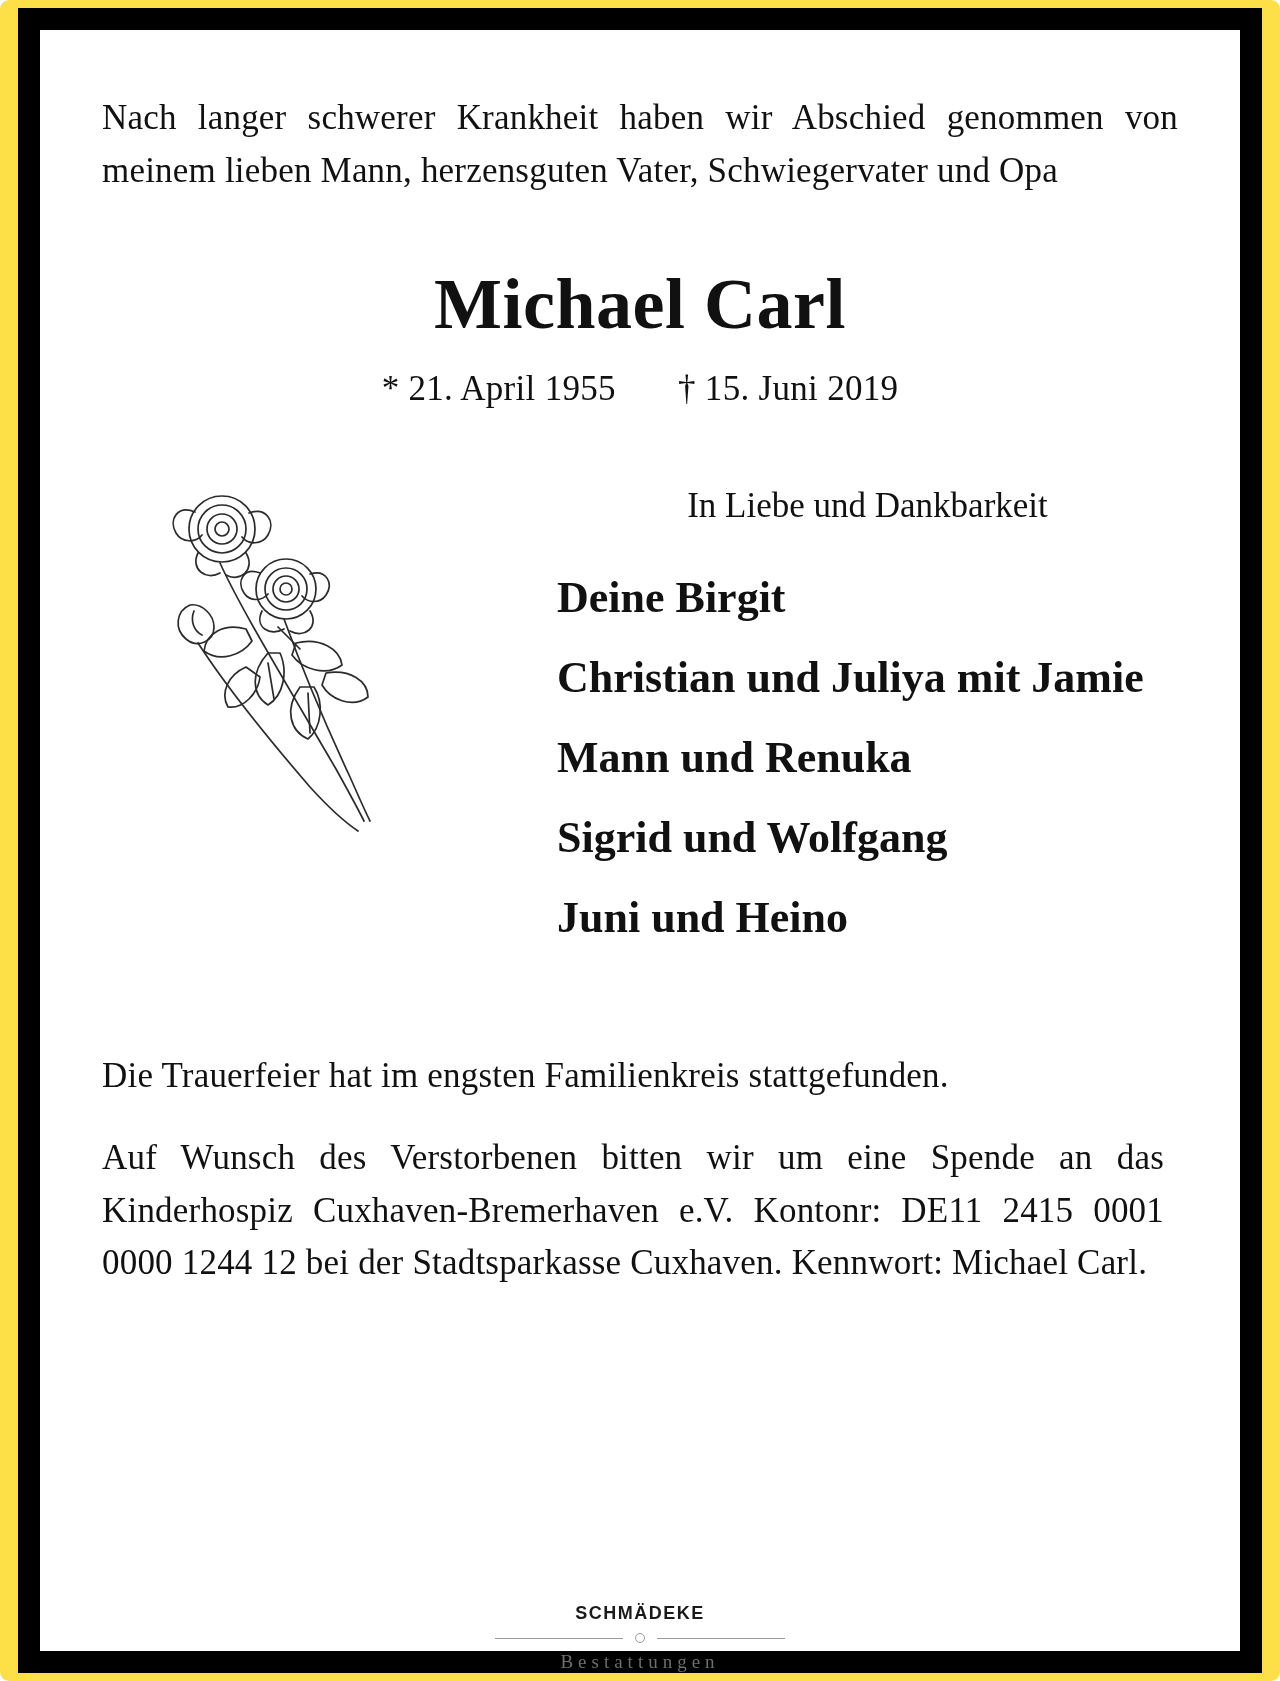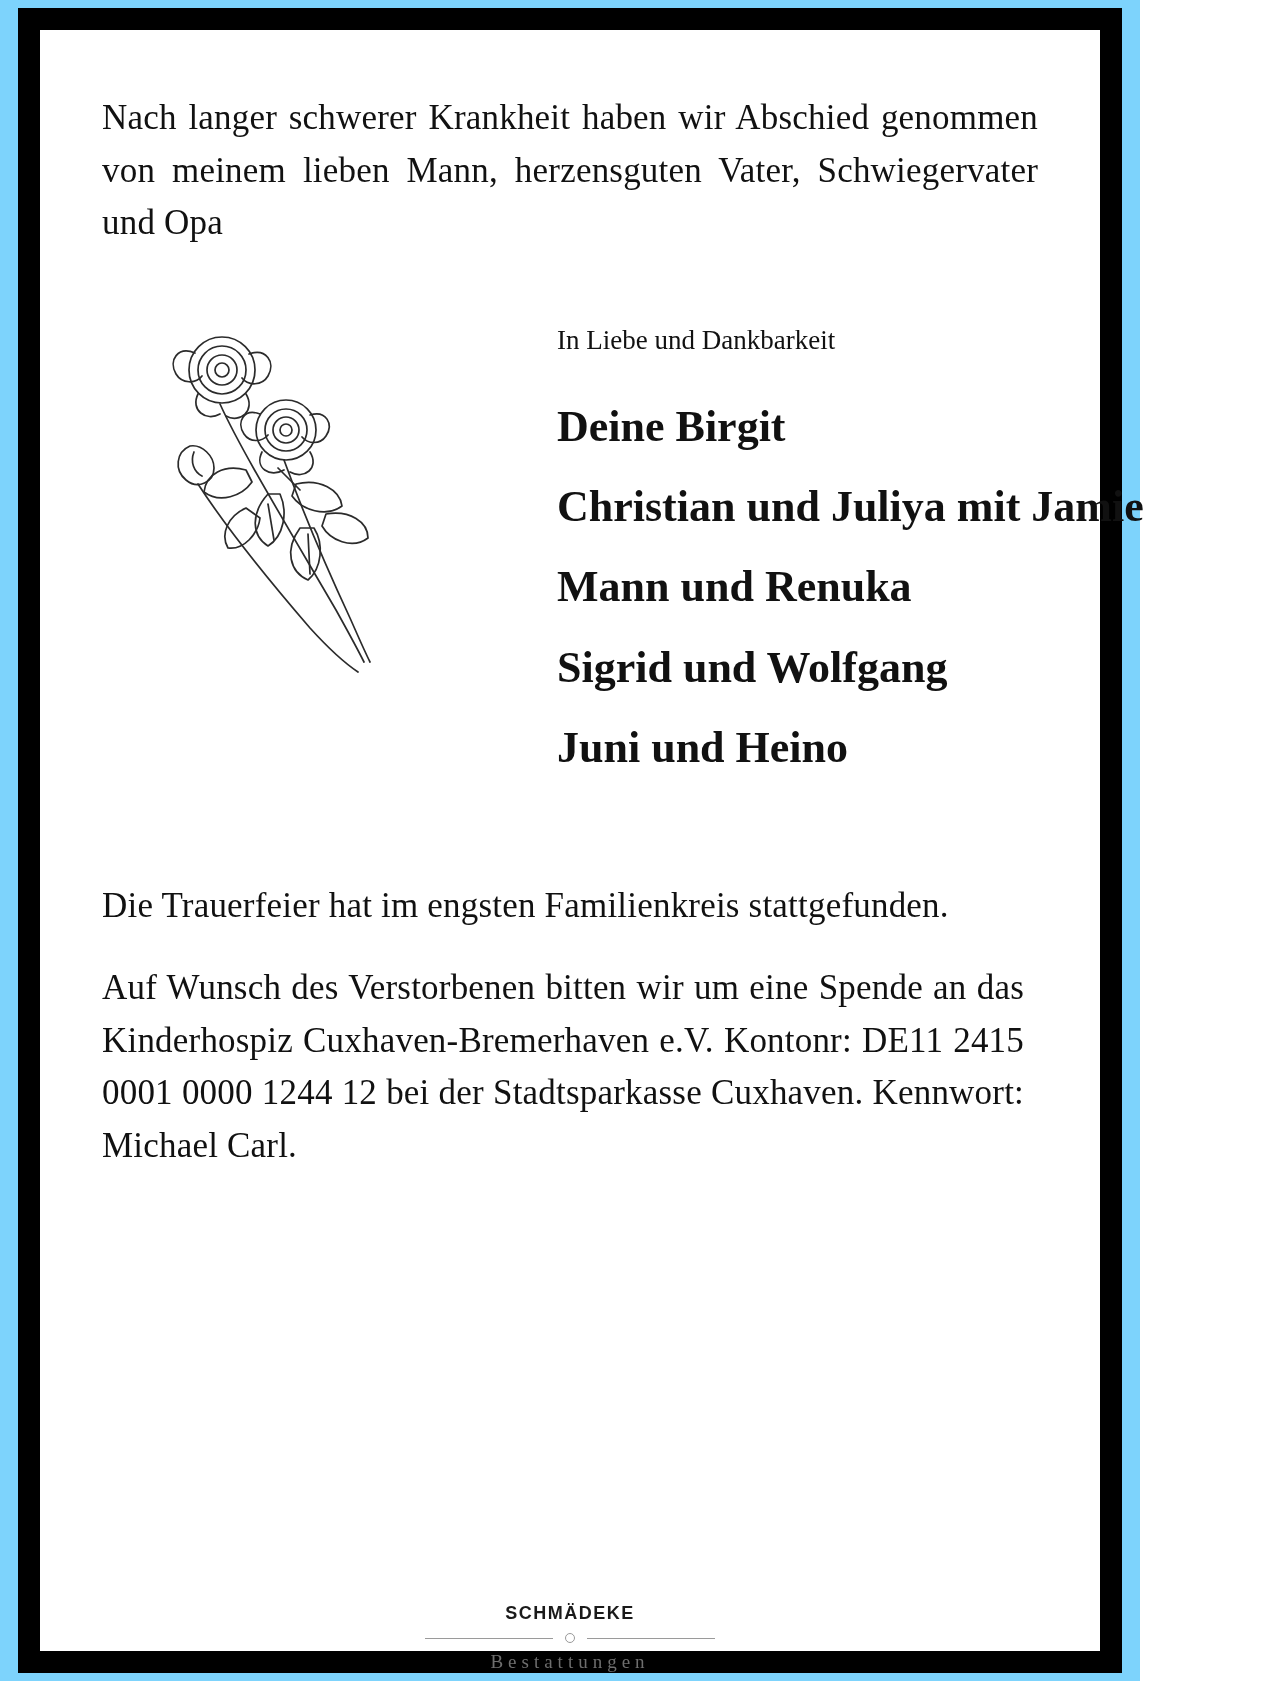--- a/index.html
+++ b/index.html
@@ -9,24 +9,25 @@
   }
   body {
     width: 1280px;
     height: 1681px;
     font-family: "Liberation Serif", serif;
     color: #111111;
   }
 
   .page {
     position: relative;
-    width: 1140px;
+    width: 1280px;
     height: 1681px;
-    background: #7dd3fc;
-    box-sizing: border-box;
+    background: #fde047;
+    box-sizing: border-box;
+    border-radius: 9px;
   }
 
   
   .mourning-border {
     position: absolute;
     left: 18px;
     top: 8px;
     right: 18px;
     bottom: 8px;
     border: 22px solid #000000;
@@ -84,22 +85,23 @@
     top: 10px;
     width: 270px;
     height: 390px;
   }
 
   .dedication {
     margin-left: 455px;
     padding-top: 14px;
   }
   .dedication .lead {
-    font-size: 27px;
+    font-size: 35px;
     line-height: 1.4;
+    text-align: center;
   }
   .family {
     margin-top: 28px;
   }
   .family li {
     list-style: none;
     font-size: 44px;
     font-weight: bold;
     line-height: 1.82;
     white-space: nowrap;
@@ -173,20 +175,28 @@
 <body>
 
 <div class="page">
 
   <div class="mourning-border"></div>
 
   <div class="inner">
 
     <div class="intro">Nach langer schwerer Krankheit haben wir Abschied genommen von meinem lieben Mann, herzensguten Vater, Schwiegervater und Opa</div>
 
+    <div class="name-block">
+      <div class="name">Michael Carl</div>
+      <div class="dates">
+        <span>* 21. April 1955</span>
+        <span class="sep"></span>
+        <span>† 15. Juni 2019</span>
+      </div>
+    </div>
 
     <div class="middle">
 
       <div class="rose">
         <svg viewBox="0 0 270 390" width="270" height="390" aria-hidden="true">
           <g fill="none" stroke="#2b2b2b" stroke-width="1.7" stroke-linecap="round" stroke-linejoin="round">
 
             <circle cx="72" cy="52" r="33"></circle>
             <circle cx="72" cy="52" r="24"></circle>
             <circle cx="72" cy="52" r="15"></circle>

